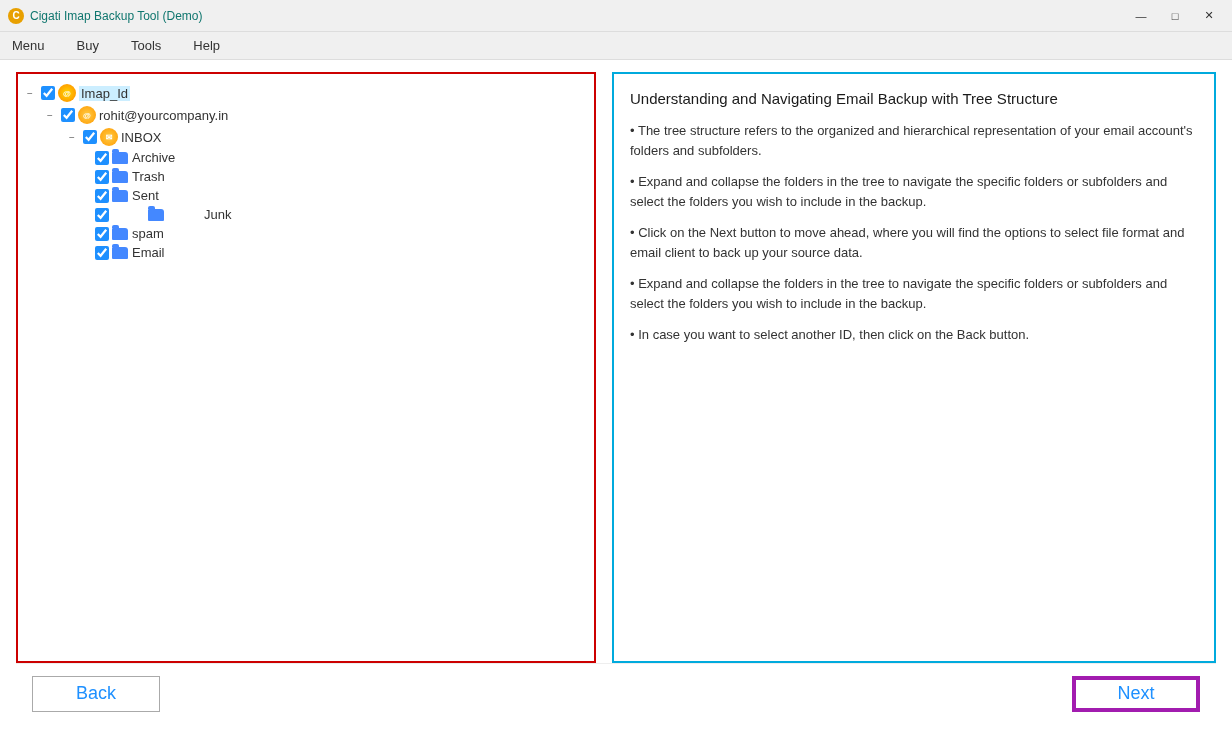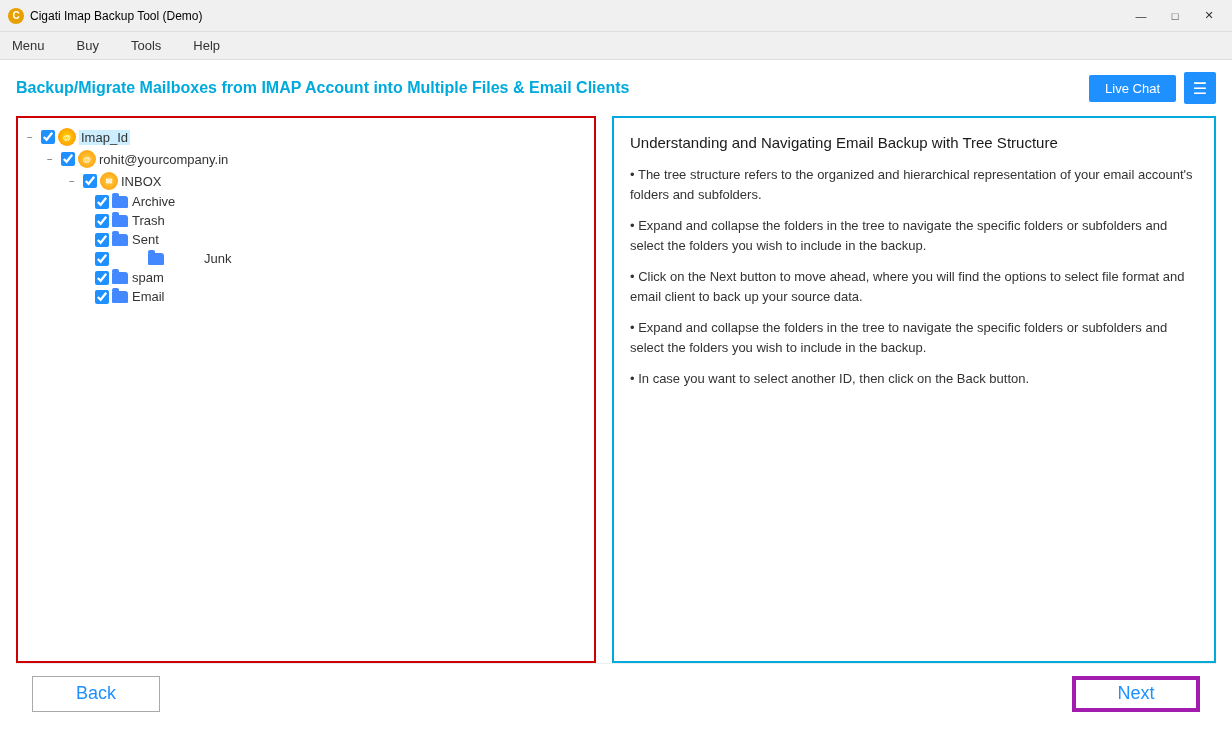--- a/index.html
+++ b/index.html
@@ -34,21 +34,21 @@
       border-radius: 50%;
       display: flex;
       align-items: center;
       justify-content: center;
       font-size: 10px;
       color: white;
       font-weight: bold;
     }
     .title-text {
       font-size: 12px;
-      color: #000000;
+      color: #0f766e;
     }
     .window-controls {
       display: flex;
       gap: 4px;
     }
     .win-btn {
       width: 30px;
       height: 20px;
       background: transparent;
       border: none;
@@ -298,27 +298,20 @@
 
 <div class="menu-bar">
   <span class="menu-item">Menu</span>
   <span class="menu-item">Buy</span>
   <span class="menu-item">Tools</span>
   <span class="menu-item">Help</span>
 </div>
 
 <div class="main-content">
 
-  <div class="header-row">
-    <h1 class="page-title">Backup/Migrate Mailboxes from IMAP Account into Multiple Files &amp; Email Clients</h1>
-    <div class="header-buttons">
-      <button class="live-chat-btn">Live Chat</button>
-      <button class="menu-icon-btn">☰</button>
-    </div>
-  </div>
 
   <div class="body-panels">
 
     <div class="tree-panel">
 
       <div class="tree-node">
         <span class="tree-toggle">−</span>
         <input type="checkbox" class="tree-checkbox" checked="" style="">
         <span class="icon-imap">@</span>
         <span class="tree-label highlighted">Imap_Id</span>

